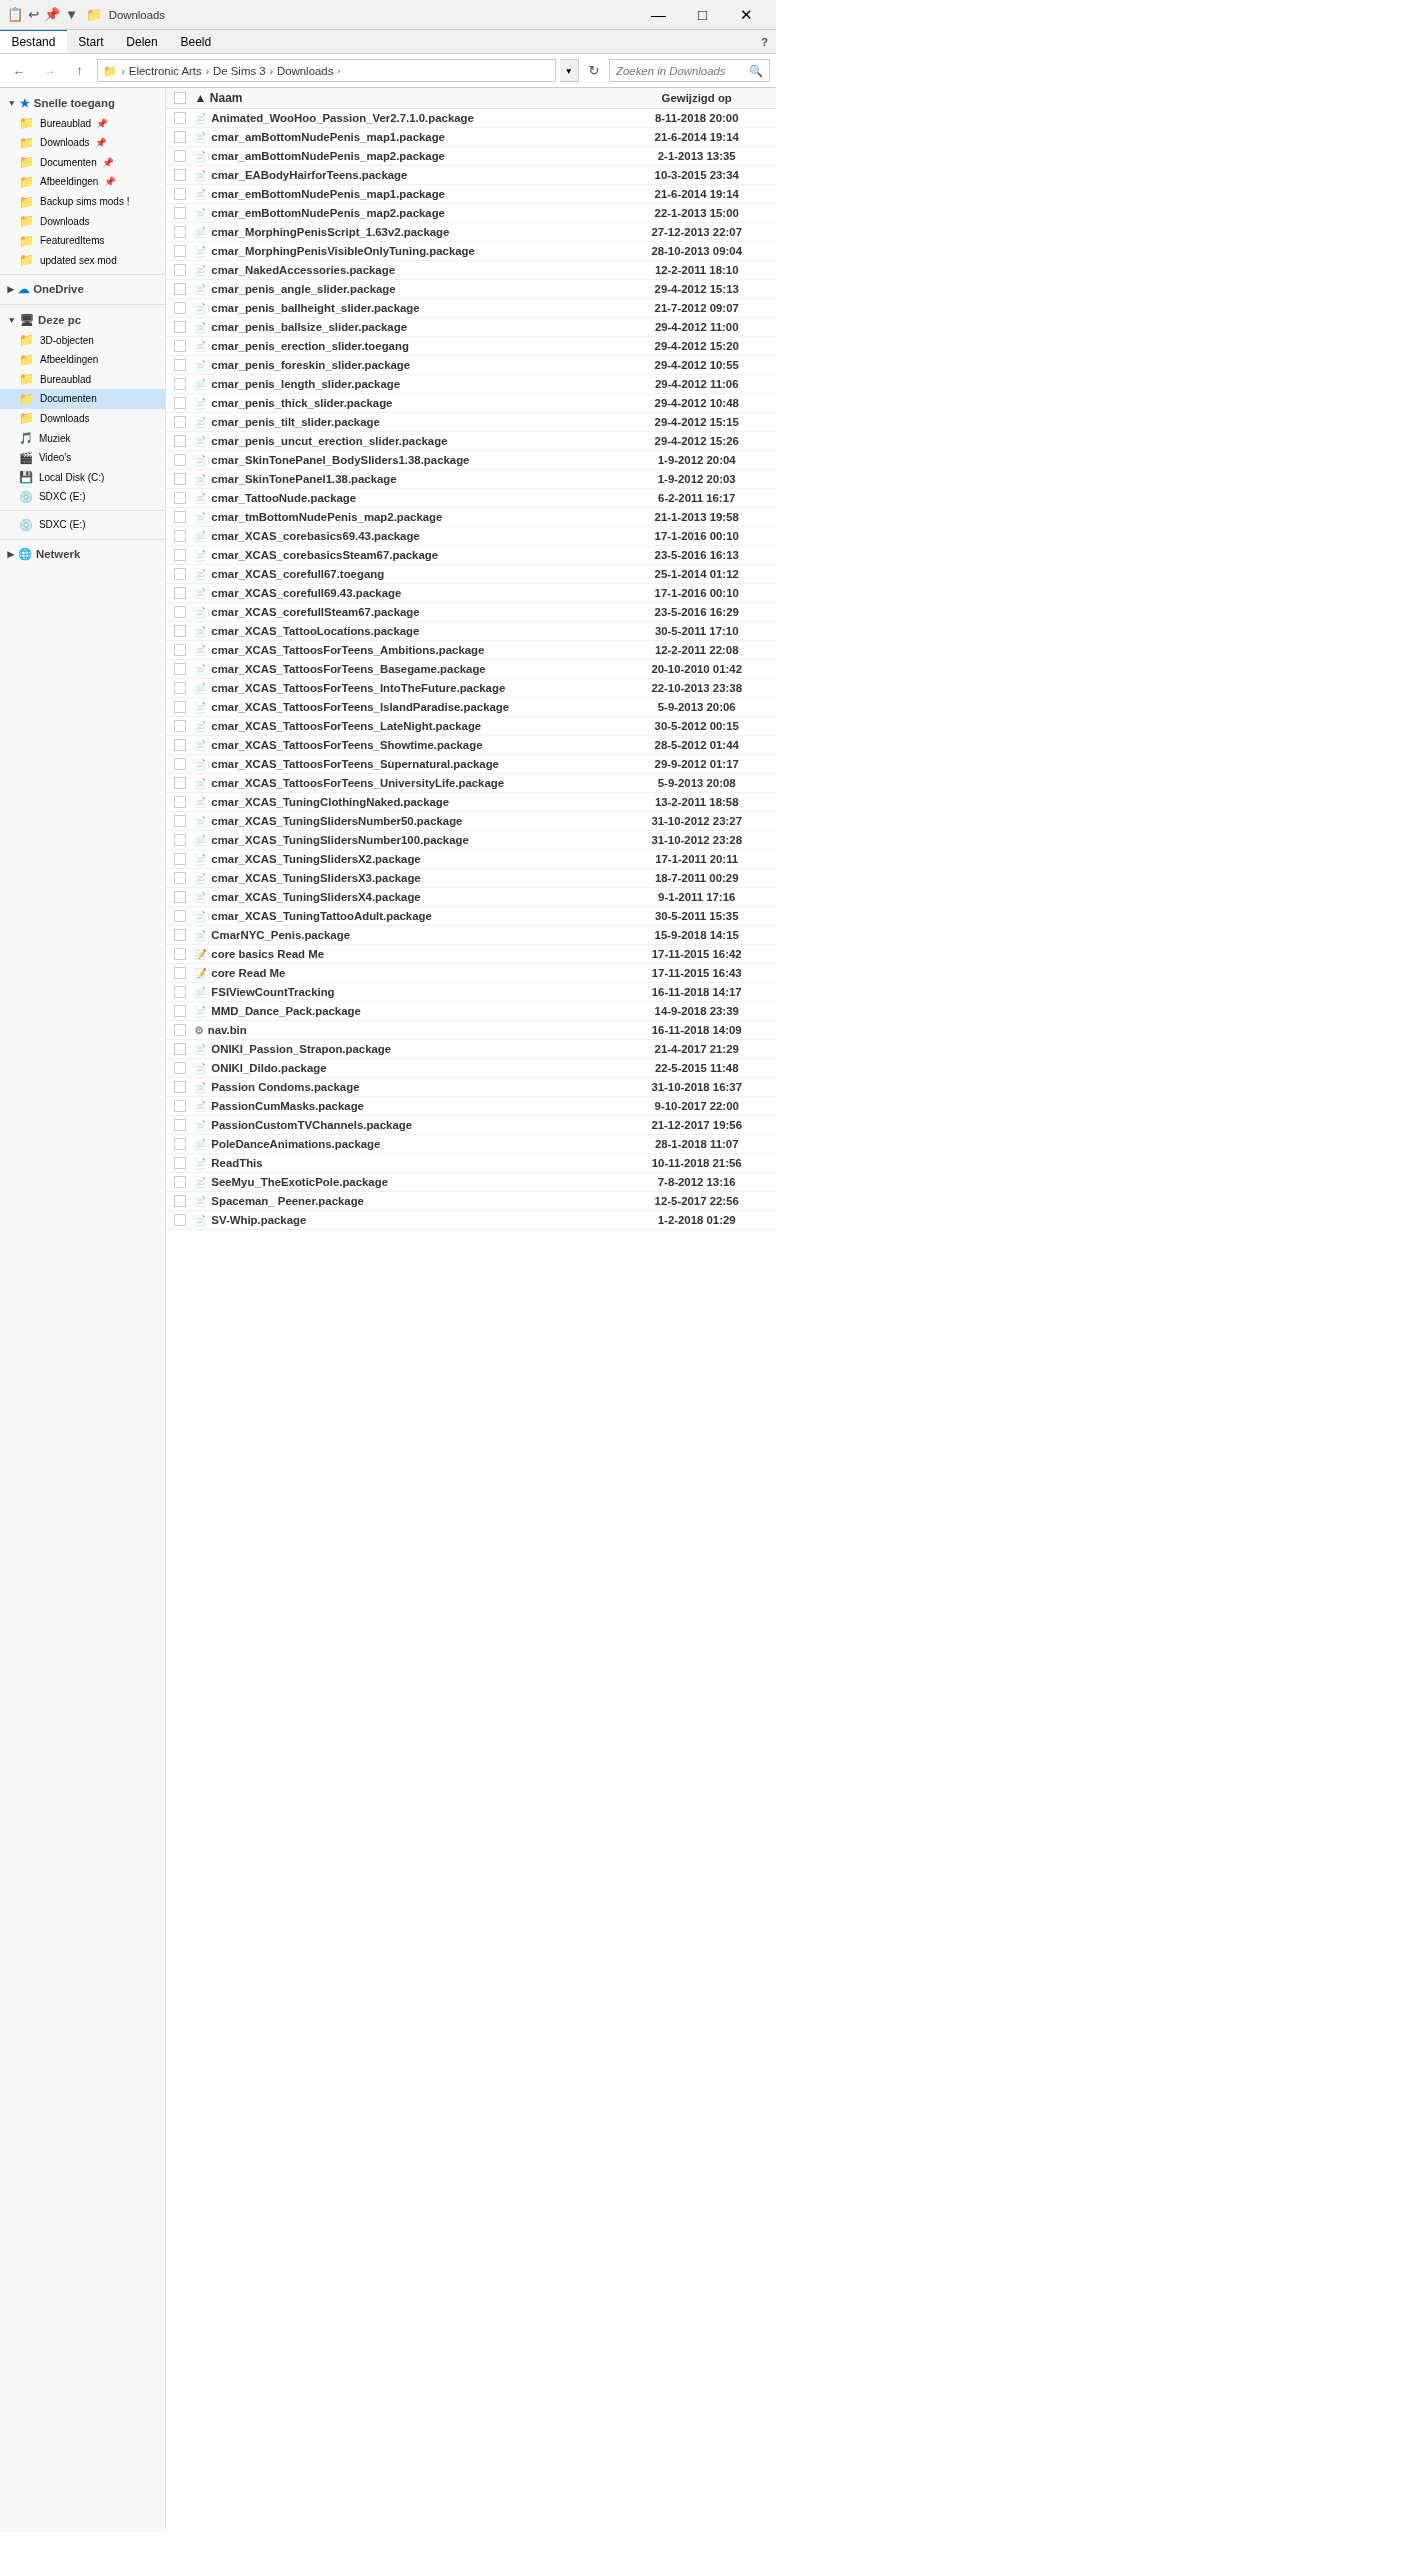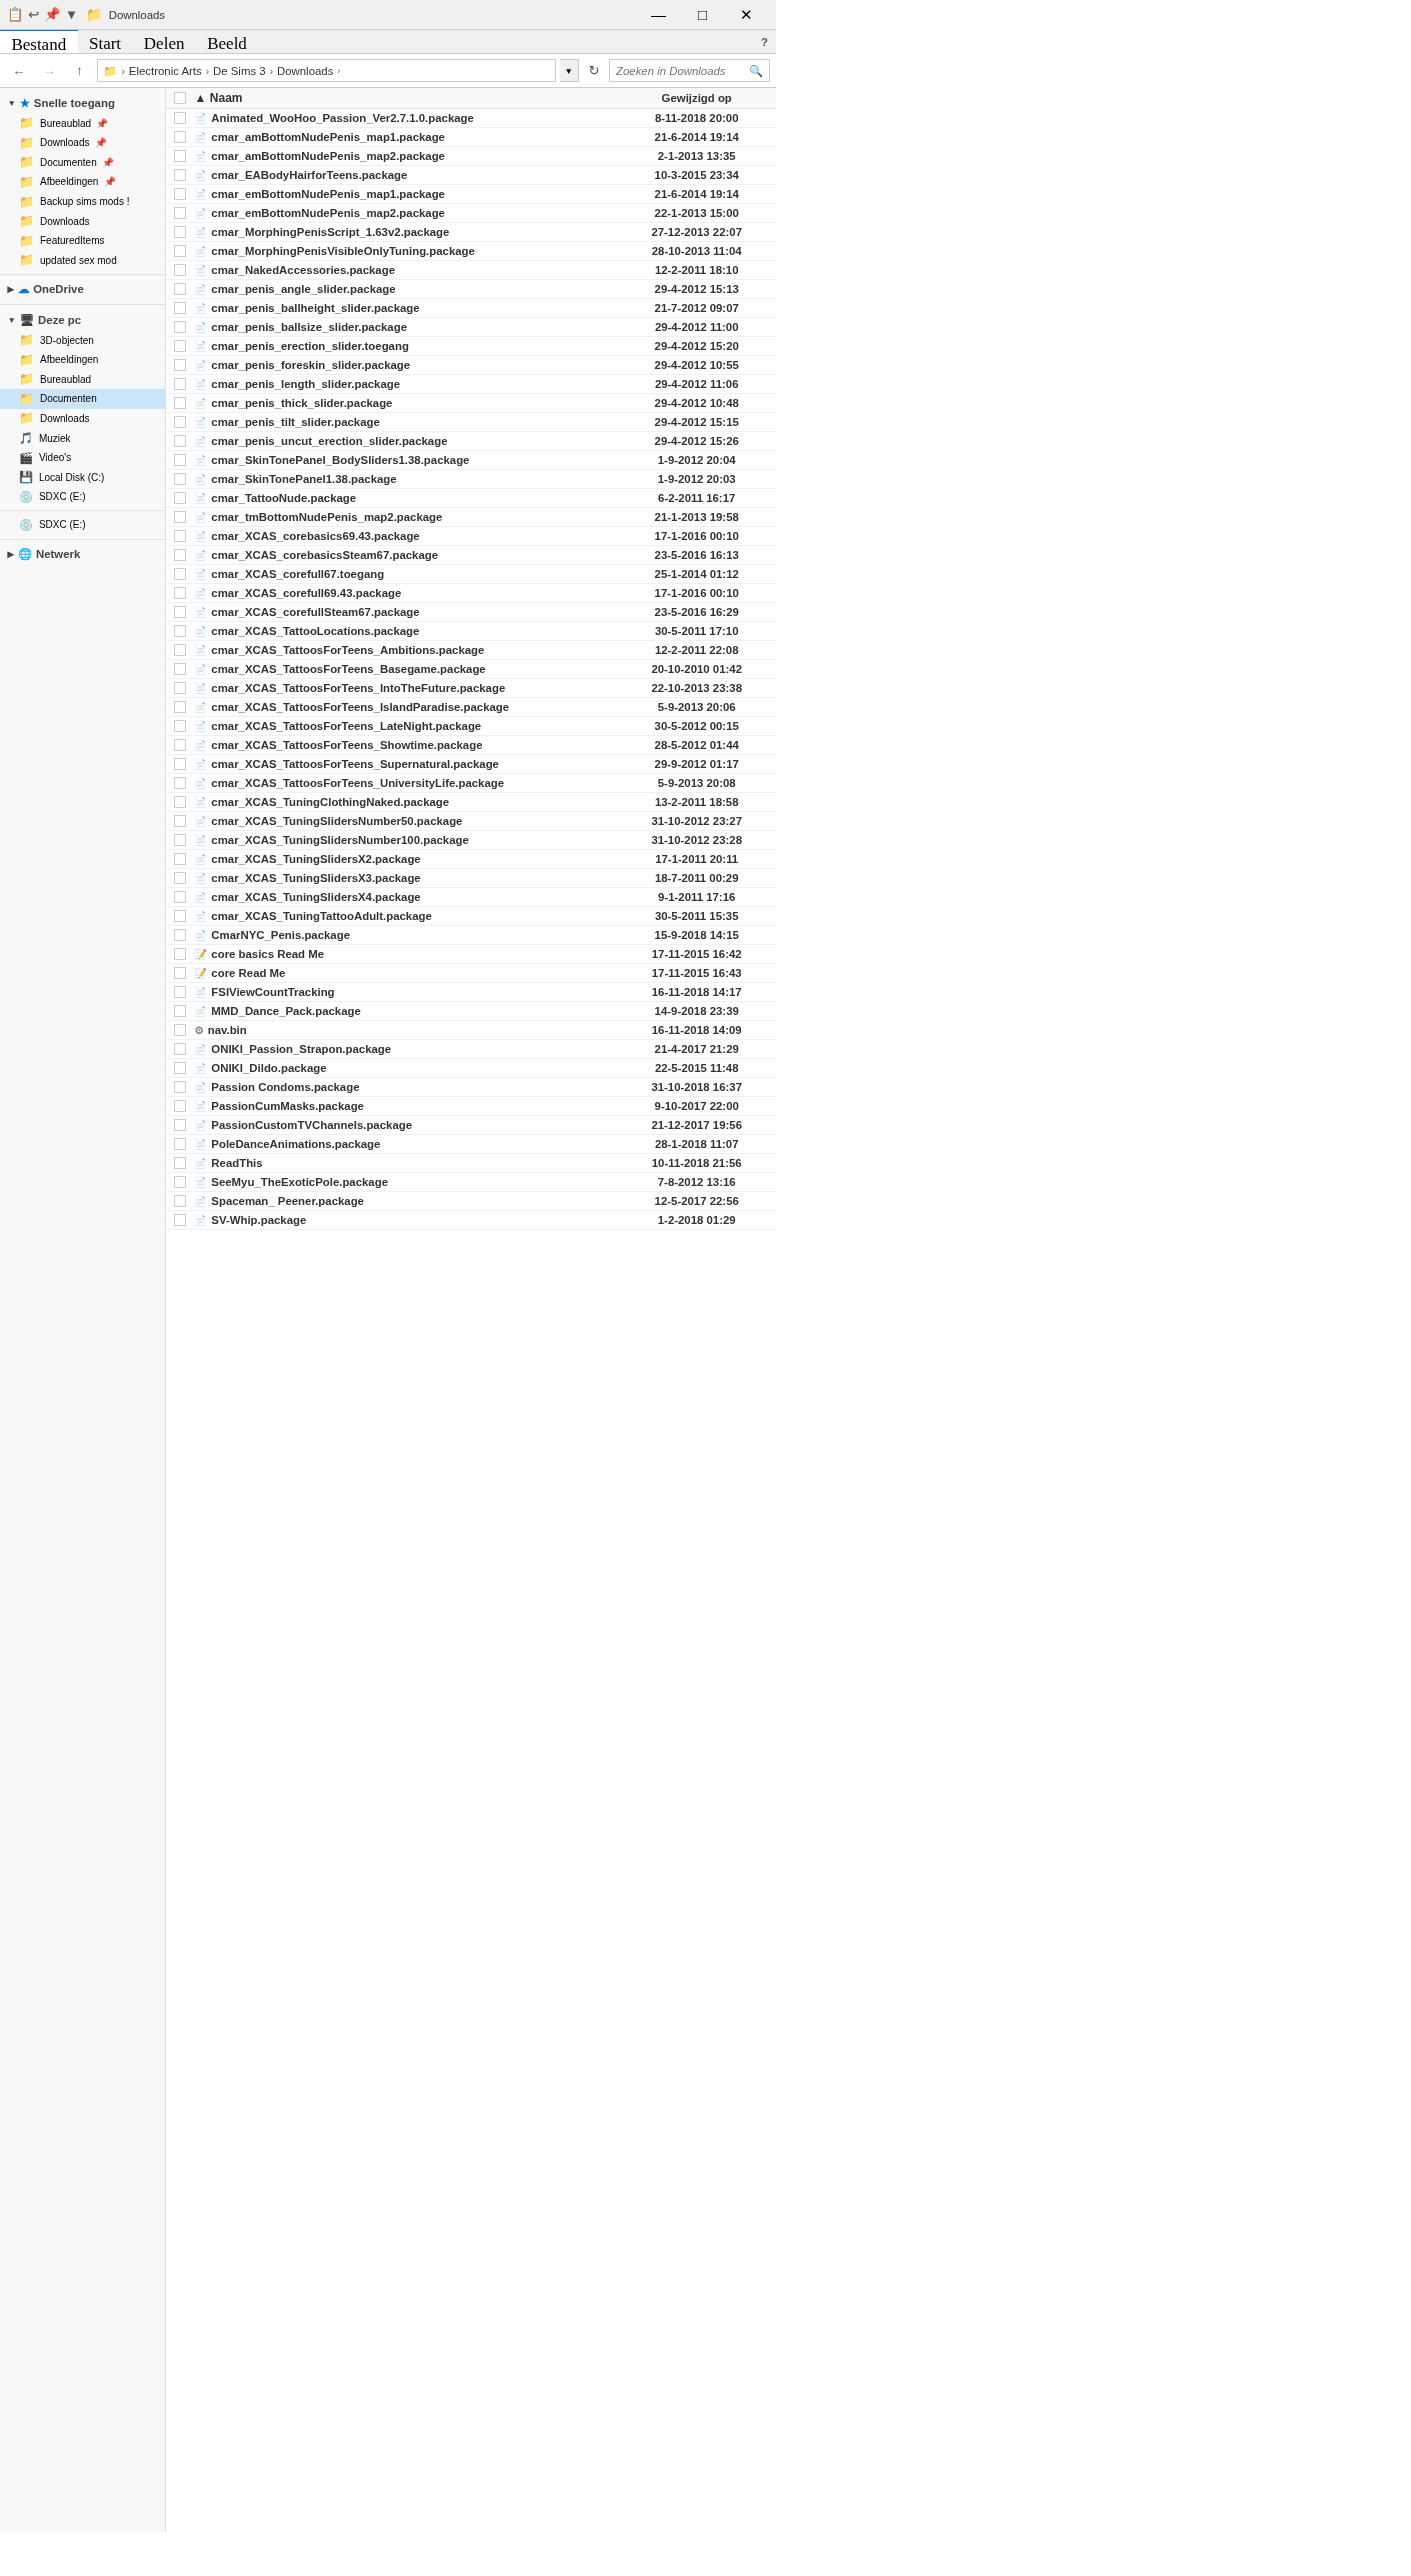--- a/index.html
+++ b/index.html
@@ -17,21 +17,21 @@
     .title-bar-icons { display: flex; gap: 3.8px; align-items: center; margin-right: 7.6px; }
     .title-bar-icon { width: 15px; height: 15px; display: flex; align-items: center; justify-content: center; font-size: 13.2px; color: #555; cursor: pointer; }
     .title-bar-title { font-size: 11.4px; color: #333; flex: 1; display: flex; align-items: center; gap: 5.7px; }
     .title-bar-folder-icon { color: #e6a817; font-size: 13.2px; }
     .title-bar-controls { display: flex; gap: 0; }
     .title-btn { width: 44px; height: 30px; border: none; background: none; font-size: 15px; cursor: pointer; display: flex; align-items: center; justify-content: center; }
 
     
     .ribbon { background: #f0f0f0; border-bottom: 0.9px solid #ccc; }
     .ribbon-tabs { display: flex; height: 23px; }
-    .ribbon-tab { padding: 3.8px 11.4px; font-size: 17px; cursor: pointer; border: none; background: none; font-family: Liberation Serif, serif; }
+    .ribbon-tab { padding: 3.8px 11.4px; font-size: 12px; cursor: pointer; border: none; background: none; }
     .ribbon-tab.active { background: #fff; border-top: 1.9px solid #0078d7; }
     .ribbon-help { margin-left: auto; width: 23px; height: 23px; display: flex; align-items: center; justify-content: center; font-weight: bold; color: #555; cursor: pointer; }
 
     
     .address-bar {
       background: #fff;
       height: 34px;
       display: flex;
       align-items: center;
       padding: 0 5.7px;
@@ -337,21 +337,21 @@
     <div class="col-date">27-12-2013 22:07</div>
   </div>
         <div class="file-row">
     <div class="col-check">
       <span class="checkbox"></span>
     </div>
     <div class="col-name">
       <span style="color:#4a90d9;font-size:10.4px;">📄</span>
       <span class="col-name-text">cmar_MorphingPenisVisibleOnlyTuning.package</span>
     </div>
-    <div class="col-date">28-10-2013 11:04</div>
+    <div class="col-date">28-10-2013 09:04</div>
   </div>
         <div class="file-row">
     <div class="col-check">
       <span class="checkbox"></span>
     </div>
     <div class="col-name">
       <span style="color:#4a90d9;font-size:10.4px;">📄</span>
       <span class="col-name-text">cmar_NakedAccessories.package</span>
     </div>
     <div class="col-date">12-2-2011 18:10</div>

